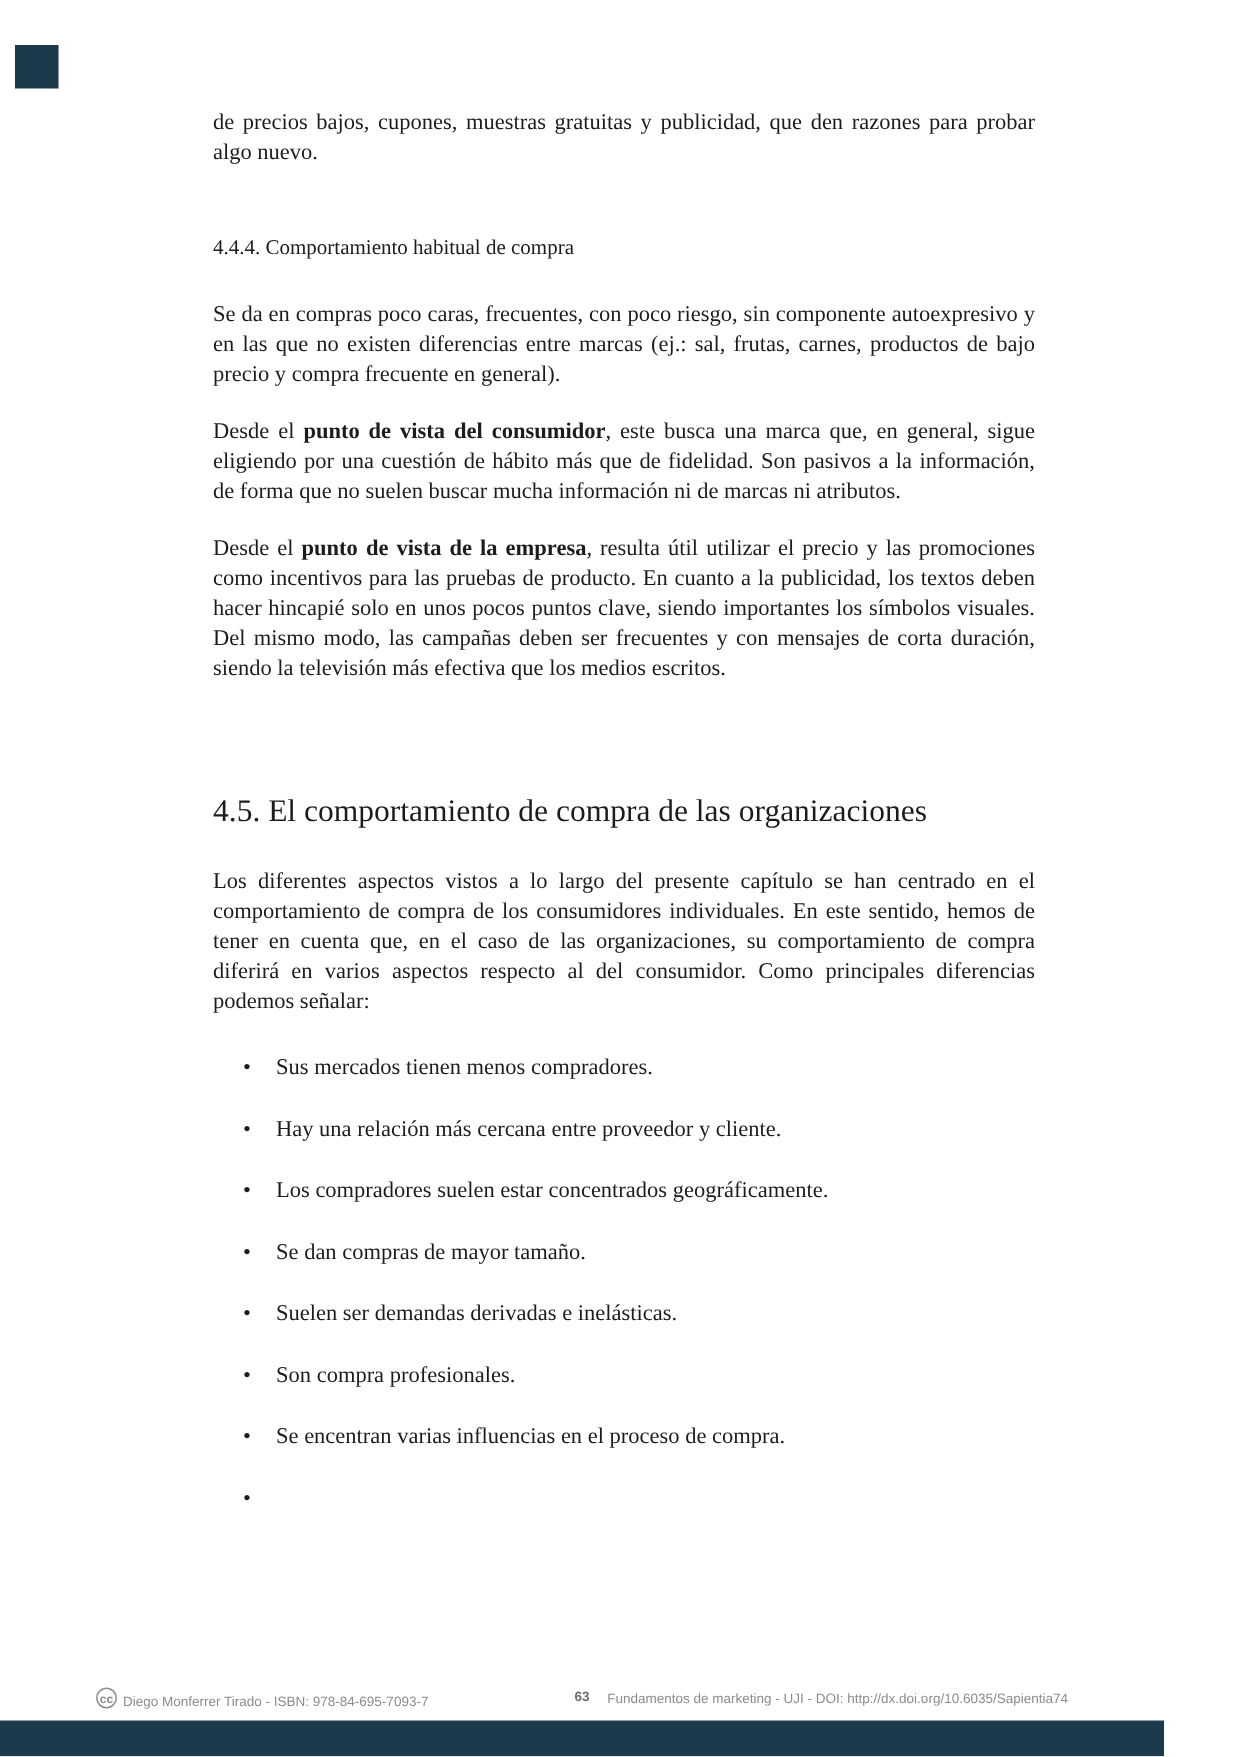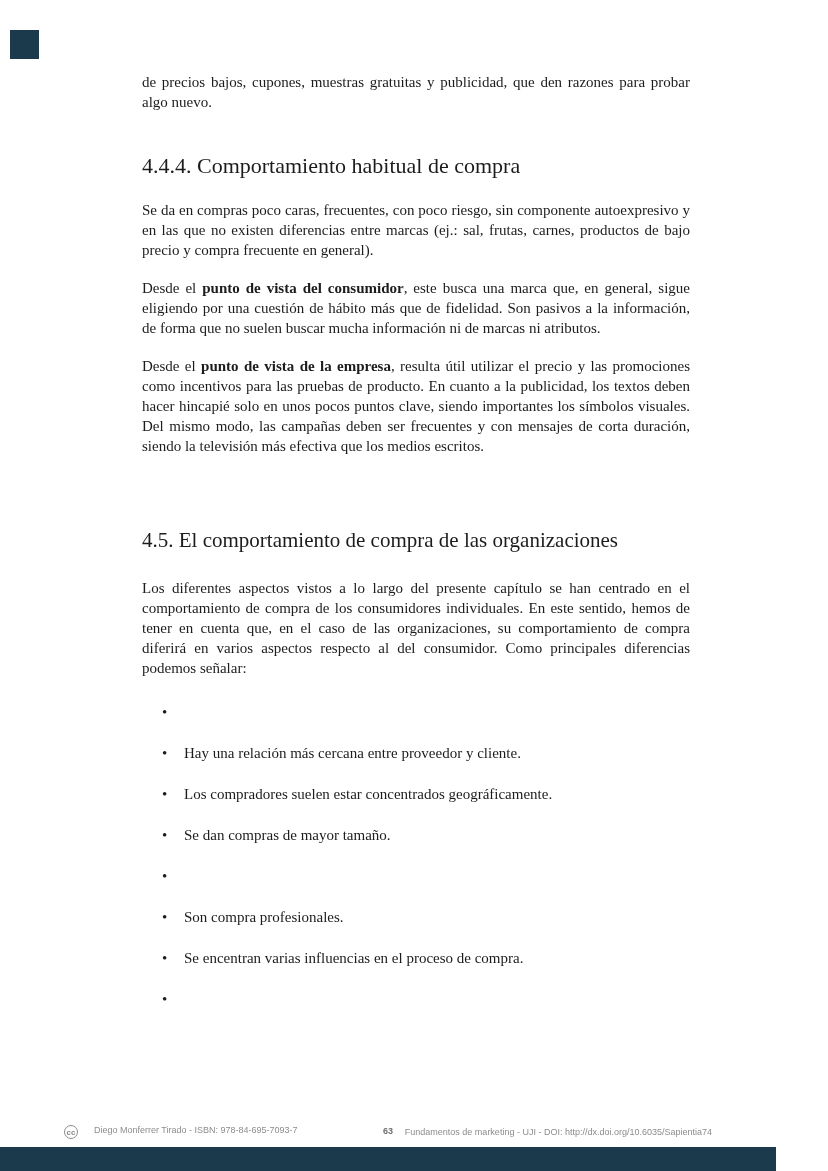--- a/index.html
+++ b/index.html
@@ -35,21 +35,21 @@
     top: 72px;
     width: 548px;
   }
   .content p {
     font-size: 15px;
     line-height: 20px;
     text-align: justify;
     margin-bottom: 18px;
   }
   .heading-sub {
-    font-size: 22px;
+    font-size: 14px;
     font-weight: normal;
     margin-top: 42px;
     margin-bottom: 22px;
     line-height: 24px;
   }
   .heading-section {
     font-size: 21px;
     font-weight: normal;
     margin-top: 70px;
     margin-bottom: 24px;
@@ -79,22 +79,22 @@
     height: 16px;
     font-family: "Liberation Sans", sans-serif;
     font-size: 9px;
     color: #8c8c8c;
   }
   .footer-left {
     position: absolute;
     left: 0;
     top: 0;
     display: flex;
-    align-items: flex-start;
-    gap: 16px;
+    align-items: flex-end;
+    gap: 4px;
   }
   .footer-page {
     position: absolute;
     left: 50%;
     top: 1px;
     transform: translateX(-50%);
     font-weight: bold;
     color: #6e6e6e;
   }
   .footer-right {
@@ -147,35 +147,37 @@
 
     <h1 class="heading-section">4.5. El comportamiento de compra de las organizaciones</h1>
 
     <p>
       <span>Los diferentes aspectos vistos a lo largo del presente capítulo se han centrado en el comportamiento de compra de los consumidores individuales. En este sentido, hemos de tener en cuenta que, en el caso de las organizaciones, su comportamiento de compra diferirá en varios aspectos respecto al del consumidor. Como principales diferencias podemos señalar:</span>
     </p>
 
     <ul class="bullet-list">
       <li>
         <span class="bullet-marker">•</span>
+        <span>Sus mercados tienen menos compradores.</span>
       </li>
       <li>
         <span class="bullet-marker">•</span>
         <span>Hay una relación más cercana entre proveedor y cliente.</span>
       </li>
       <li>
         <span class="bullet-marker">•</span>
         <span>Los compradores suelen estar concentrados geográficamente.</span>
       </li>
       <li>
         <span class="bullet-marker">•</span>
         <span>Se dan compras de mayor tamaño.</span>
       </li>
       <li>
         <span class="bullet-marker">•</span>
+        <span>Suelen ser demandas derivadas e inelásticas.</span>
       </li>
       <li>
         <span class="bullet-marker">•</span>
         <span>Son compra profesionales.</span>
       </li>
       <li>
         <span class="bullet-marker">•</span>
         <span>Se encentran varias influencias en el proceso de compra.</span>
       </li>
       <li>

